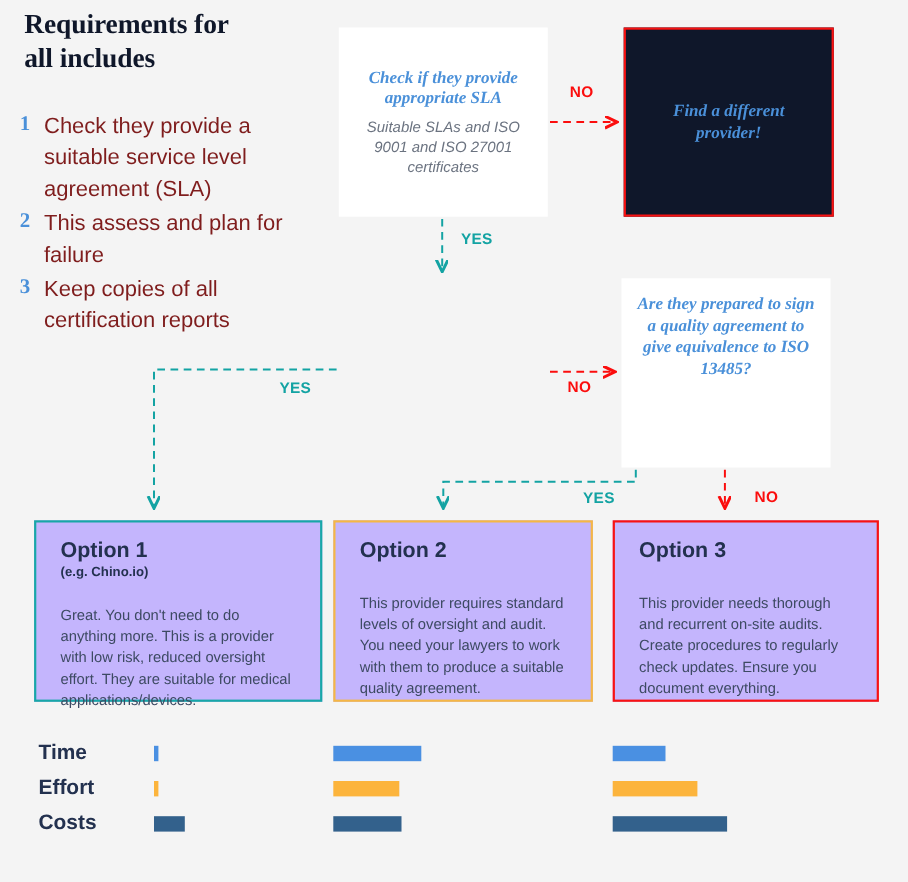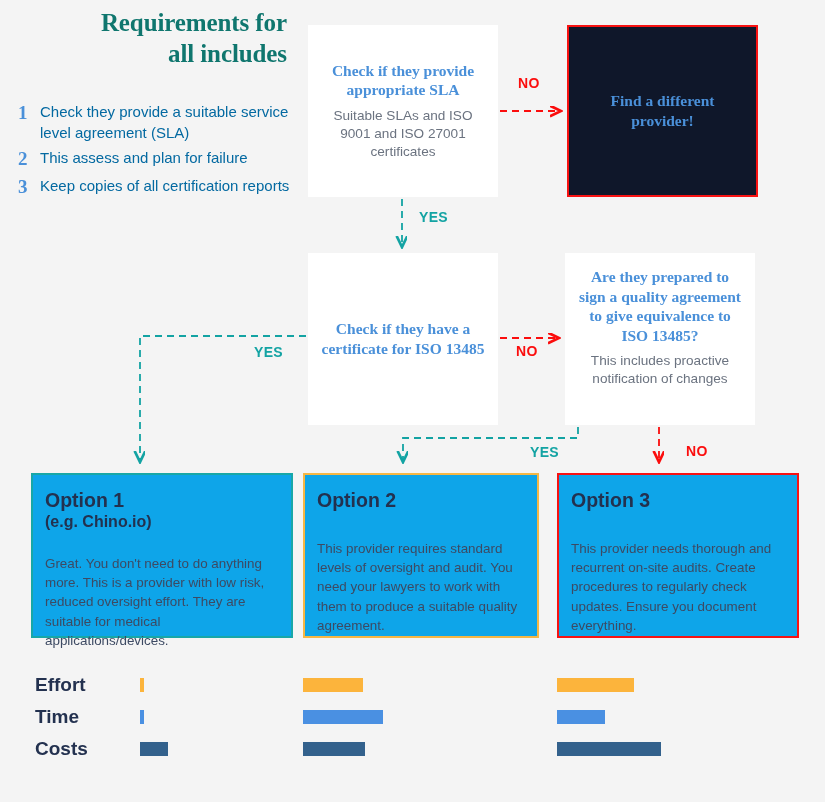--- a/index.html
+++ b/index.html
@@ -10,40 +10,40 @@
     font-family: "Liberation Sans", sans-serif;
     overflow: hidden;
   }
   #page { position: relative; width: 825px; height: 802px; background: #f4f4f4; }
 
   
   .req-title {
     position: absolute; left: 22px; top: 8px; width: 265px;
     font-family: "Liberation Serif", serif;
     font-weight: bold; font-size: 25px; line-height: 1.22;
-    color: #0f766e; letter-spacing: -0.1px; text-align: right;
+    color: #0f172a; letter-spacing: -0.1px;
   }
   .req-list { position: absolute; left: 18px; top: 100px; width: 275px; }
   .req-row { display: flex; align-items: flex-start; margin-bottom: 2px; }
   .req-num {
     font-family: "Liberation Serif", serif;
     font-weight: bold; font-size: 19px; color: #4a90d9;
     width: 22px; flex: 0 0 22px; text-align: left; line-height: 1.38;
   }
   .req-text {
-    font-size: 15px; color: #0369a1; line-height: 1.42;
+    font-size: 20px; color: #7f1d1d; line-height: 1.42;
     padding-top: 1px;
   }
 
   
   .node {
     position: absolute; background: #ffffff;
     display: flex; flex-direction: column;
     align-items: center; justify-content: center;
-    text-align: center; padding: 8px 12px;
+    text-align: center; padding: 8px 12px; font-style: italic;
   }
   .node.redbox { background: #0f172a; border: 2px solid #f81212; }
   .node-title {
     font-family: "Liberation Serif", serif;
     font-weight: bold; font-size: 15.5px; line-height: 1.26;
     color: #4a90d9;
   }
   .node-sub {
     font-size: 13.6px; line-height: 1.33; color: #6b7380; margin-top: 7px;
   }
@@ -57,29 +57,29 @@
 
   
   #wires { position: absolute; left: 0; top: 0; width: 825px; height: 802px; pointer-events: none; }
   .lbl {
     position: absolute; font-size: 14px; font-weight: bold; letter-spacing: 0.3px;
   }
   .lbl.yes { color: #13a3a3; }
   .lbl.no  { color: #fb0d0d; }
 
   
-  .card { position: absolute; background: #0ea5e9; padding: 14px 12px 10px; }
+  .card { position: absolute; background: #c4b5fd; padding: 14px 22px 10px; }
   #card1 { left: 31px;  top: 473px; width: 262px; height: 165px; border: 2px solid #18a7a7; }
   #card2 { left: 303px; top: 473px; width: 236px; height: 165px; border: 2px solid #f5b745; }
   #card3 { left: 557px; top: 473px; width: 242px; height: 165px; border: 2px solid #f81212; }
   .card-title {
     font-size: 19.5px; font-weight: bold; color: #23314f; line-height: 1.15;
   }
   .card-sub {
-    font-size: 16px; font-weight: bold; color: #23314f; margin-top: 2px;
+    font-size: 12px; font-weight: bold; color: #23314f; margin-top: 2px;
   }
   .card-body {
     font-size: 13.4px; line-height: 1.42; color: #3d4a63; margin-top: 23px;
   }
   #card2 .card-body, #card3 .card-body { margin-top: 28px; }
 
   
   #metrics { position: absolute; left: 0; top: 672px; width: 825px; height: 110px; }
   .metric-row { position: relative; height: 32px; }
   .metric-label {
@@ -115,27 +115,23 @@
 
   <div class="node" id="node-sla">
     <div class="node-title">Check if they provide appropriate SLA</div>
     <div class="node-sub">Suitable SLAs and ISO 9001 and ISO 27001 certificates</div>
   </div>
 
   <div class="node redbox" id="node-find">
     <div class="node-title">Find a different provider!</div>
   </div>
 
-  <div class="node" id="node-iso">
-    <div class="node-title">Check if they have a certificate for ISO 13485</div>
-  </div>
 
   <div class="node" id="node-qa">
     <div class="node-title">Are they prepared to sign a quality agreement to give equivalence to ISO 13485?</div>
-    <div class="node-sub">This includes proactive notification of changes</div>
   </div>
 
   <svg id="wires" viewBox="0 0 825 802">
     <defs>
       <marker id="arrow-red" markerWidth="7" markerHeight="7" refX="5.6" refY="3" orient="auto">
         <path d="M0,0 L6.2,3 L0,6" fill="none" stroke="#fb0d0d" stroke-width="1.5"></path>
       </marker>
       <marker id="arrow-teal" markerWidth="7" markerHeight="7" refX="5.6" refY="3" orient="auto">
         <path d="M0,0 L6.2,3 L0,6" fill="none" stroke="#13a3a3" stroke-width="1.5"></path>
       </marker>
@@ -172,30 +168,30 @@
     <div class="card-body">This provider requires standard levels of oversight and audit. You need your lawyers to work with them to produce a suitable quality agreement.</div>
   </div>
 
   <div class="card" id="card3">
     <div class="card-title">Option 3</div>
     <div class="card-body">This provider needs thorough and recurrent on-site audits. Create procedures to regularly check updates. Ensure you document everything.</div>
   </div>
 
   <div id="metrics">
     <div class="metric-row">
+      <span class="metric-label">Time</span>
+    <div class="bar" style="left: 140px; top: 6px; width: 4px; background: rgb(74, 144, 226);"></div>
+        <div class="bar" style="left: 303px; top: 6px; width: 80px; background: rgb(74, 144, 226);"></div>
+        <div class="bar" style="left: 557px; top: 6px; width: 48px; background: rgb(74, 144, 226);"></div>
+      </div>
+    <div class="metric-row">
       <span class="metric-label">Effort</span>
     <div class="bar" style="left: 140px; top: 6px; width: 4px; background: rgb(252, 180, 60);"></div>
         <div class="bar" style="left: 303px; top: 6px; width: 60px; background: rgb(252, 180, 60);"></div>
         <div class="bar" style="left: 557px; top: 6px; width: 77px; background: rgb(252, 180, 60);"></div>
-      </div>
-    <div class="metric-row">
-      <span class="metric-label">Time</span>
-    <div class="bar" style="left: 140px; top: 6px; width: 4px; background: rgb(74, 144, 226);"></div>
-        <div class="bar" style="left: 303px; top: 6px; width: 80px; background: rgb(74, 144, 226);"></div>
-        <div class="bar" style="left: 557px; top: 6px; width: 48px; background: rgb(74, 144, 226);"></div>
       </div>
     <div class="metric-row">
       <span class="metric-label">Costs</span>
     <div class="bar" style="left: 140px; top: 6px; width: 28px; background: rgb(51, 97, 140);"></div>
         <div class="bar" style="left: 303px; top: 6px; width: 62px; background: rgb(51, 97, 140);"></div>
         <div class="bar" style="left: 557px; top: 6px; width: 104px; background: rgb(51, 97, 140);"></div>
       </div>
   </div>
 
 </div>

